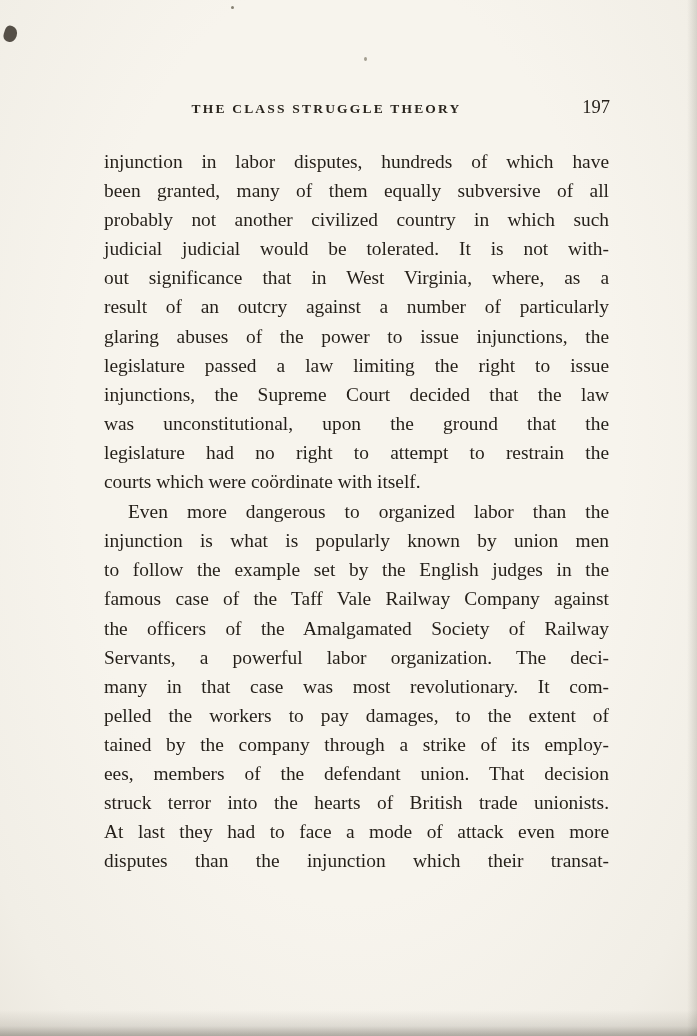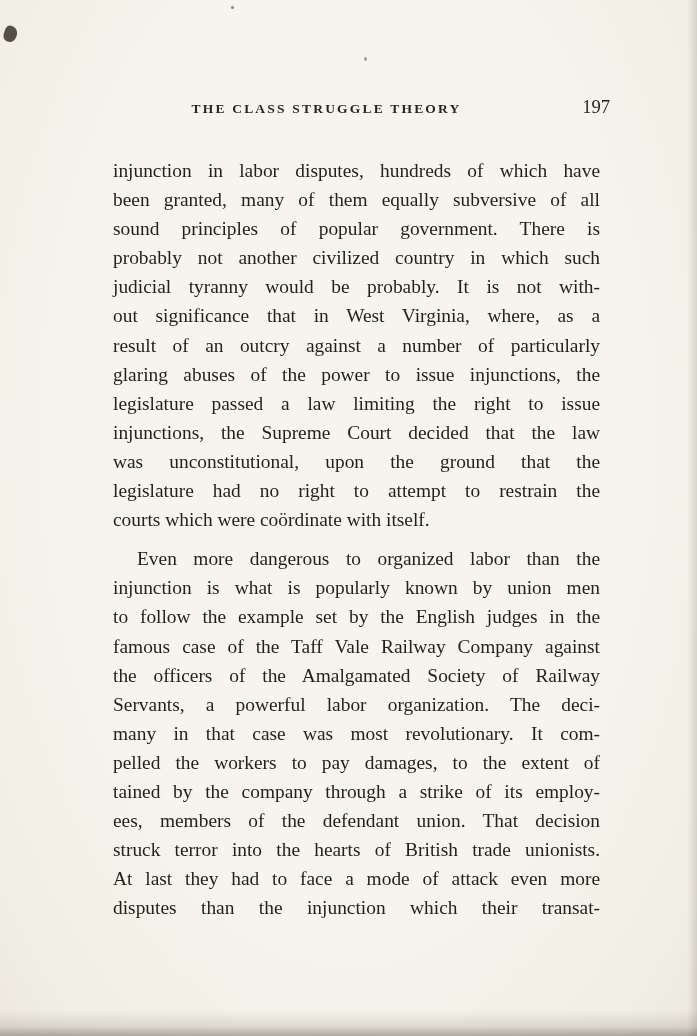--- a/index.html
+++ b/index.html
@@ -45,21 +45,21 @@
     color: #241f19;
   }
 
   
   .text-block {
     position: absolute;
     top: 146px;
     left: 103px;
     width: 507px;
   }
-  .paragraph { margin: 10px; }
+  .paragraph { margin: 1px; }
   .line {
     font-size: 19.4px;
     line-height: 29.1px;
     text-align: justify;
     text-align-last: justify;
     white-space: normal;
     color: #241f19;
   }
   .line.last {
     text-align-last: left;
@@ -115,23 +115,22 @@
   <div class="running-header">
     <span class="header-title">THE CLASS STRUGGLE THEORY</span>
     <span class="page-number">197</span>
   </div>
 
   <div class="text-block">
 
   <div class="paragraph">
         <div class="line">injunction in labor disputes, hundreds of which have</div>
         <div class="line">been granted, many of them equally subversive of all</div>
-        <div class="line">sound principles of popular government.  There is</div>
         <div class="line">probably not another civilized country in which such</div>
-        <div class="line">judicial tyranny would be probably.  It is not with-</div>
+        <div class="line">judicial judicial would be tolerated.  It is not with-</div>
         <div class="line">out significance that in West Virginia, where, as a</div>
         <div class="line">result of an outcry against a number of particularly</div>
         <div class="line">glaring abuses of the power to issue injunctions, the</div>
         <div class="line">legislature passed a law limiting the right to issue</div>
         <div class="line">injunctions, the Supreme Court decided that the law</div>
         <div class="line">was unconstitutional, upon the ground that the</div>
         <div class="line">legislature had no right to attempt to restrain the</div>
         <div class="line last">courts which were coördinate with itself.</div>
       </div>
       <div class="paragraph">

